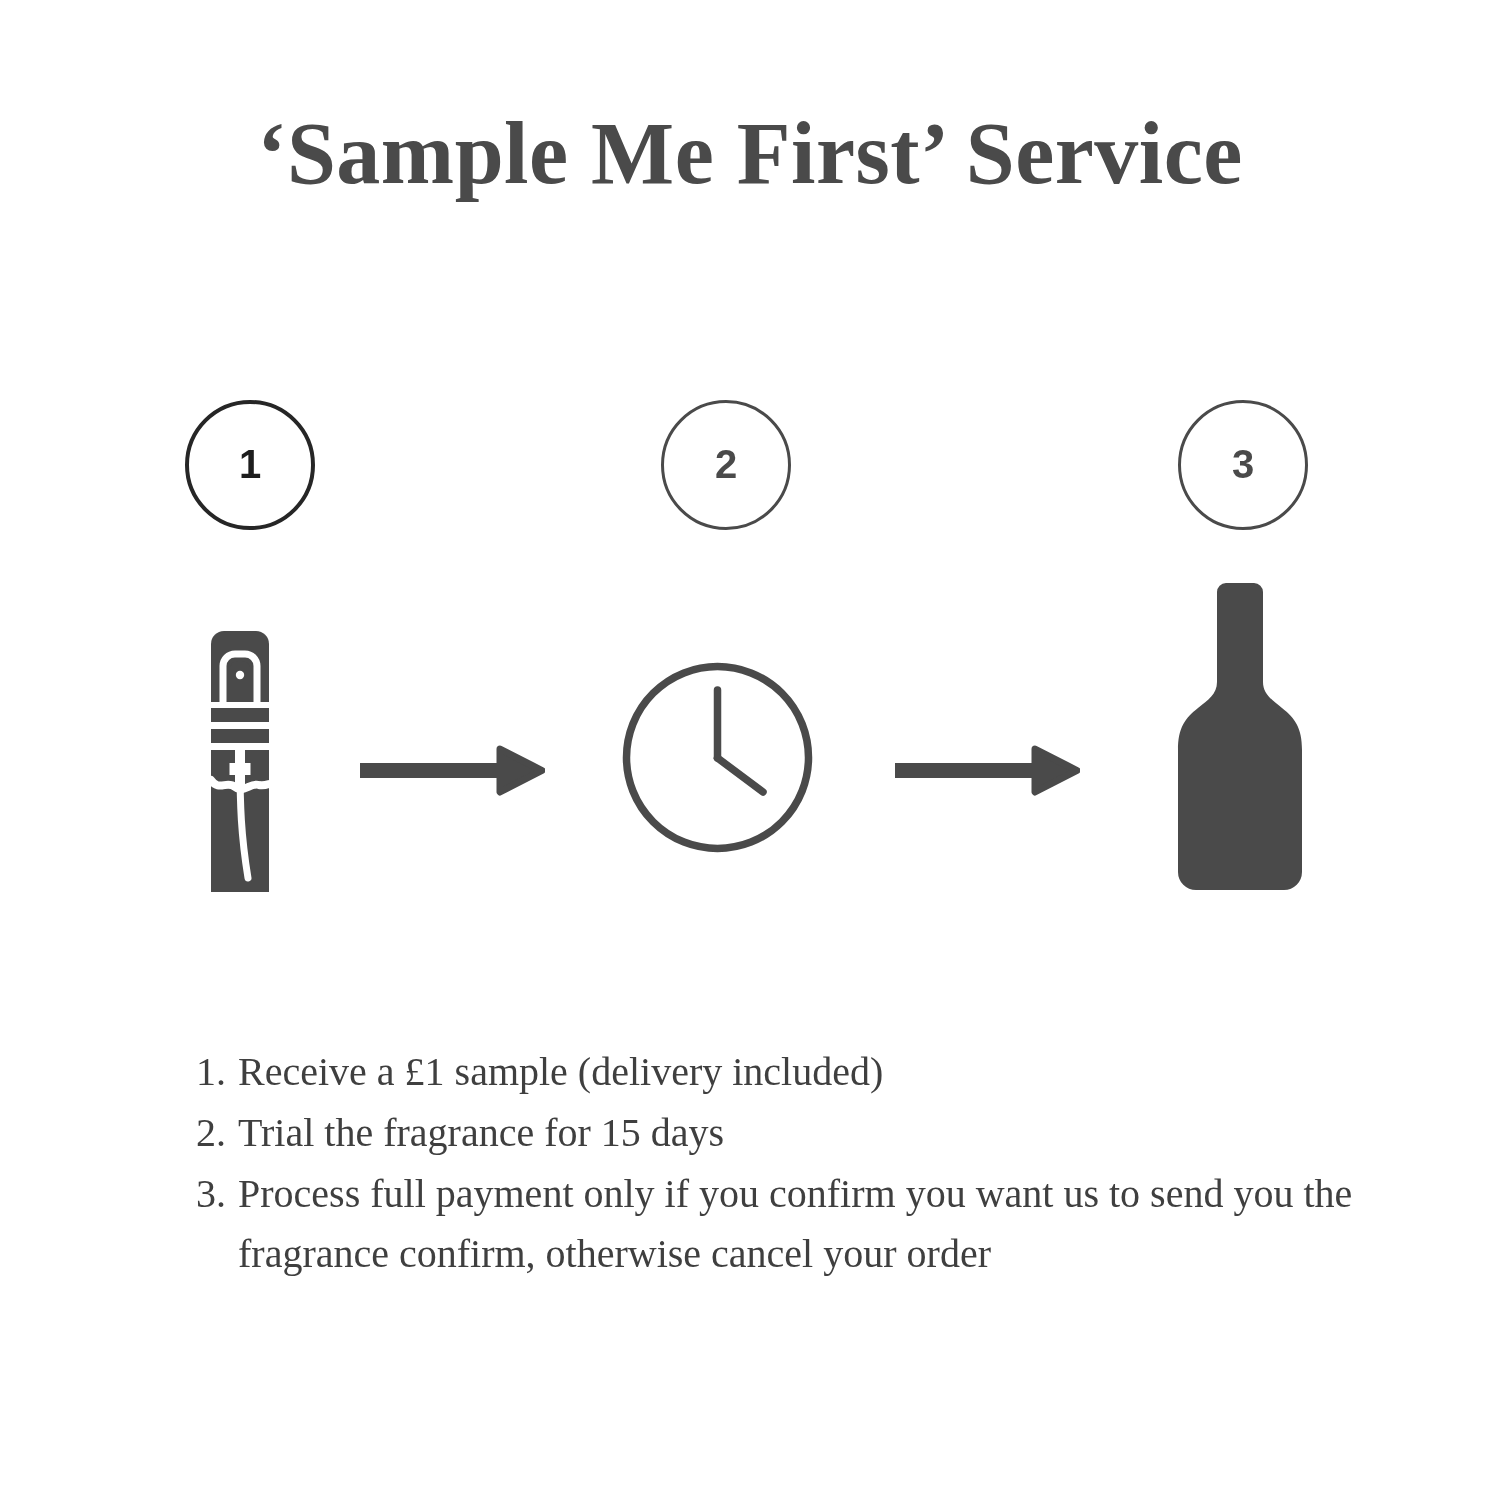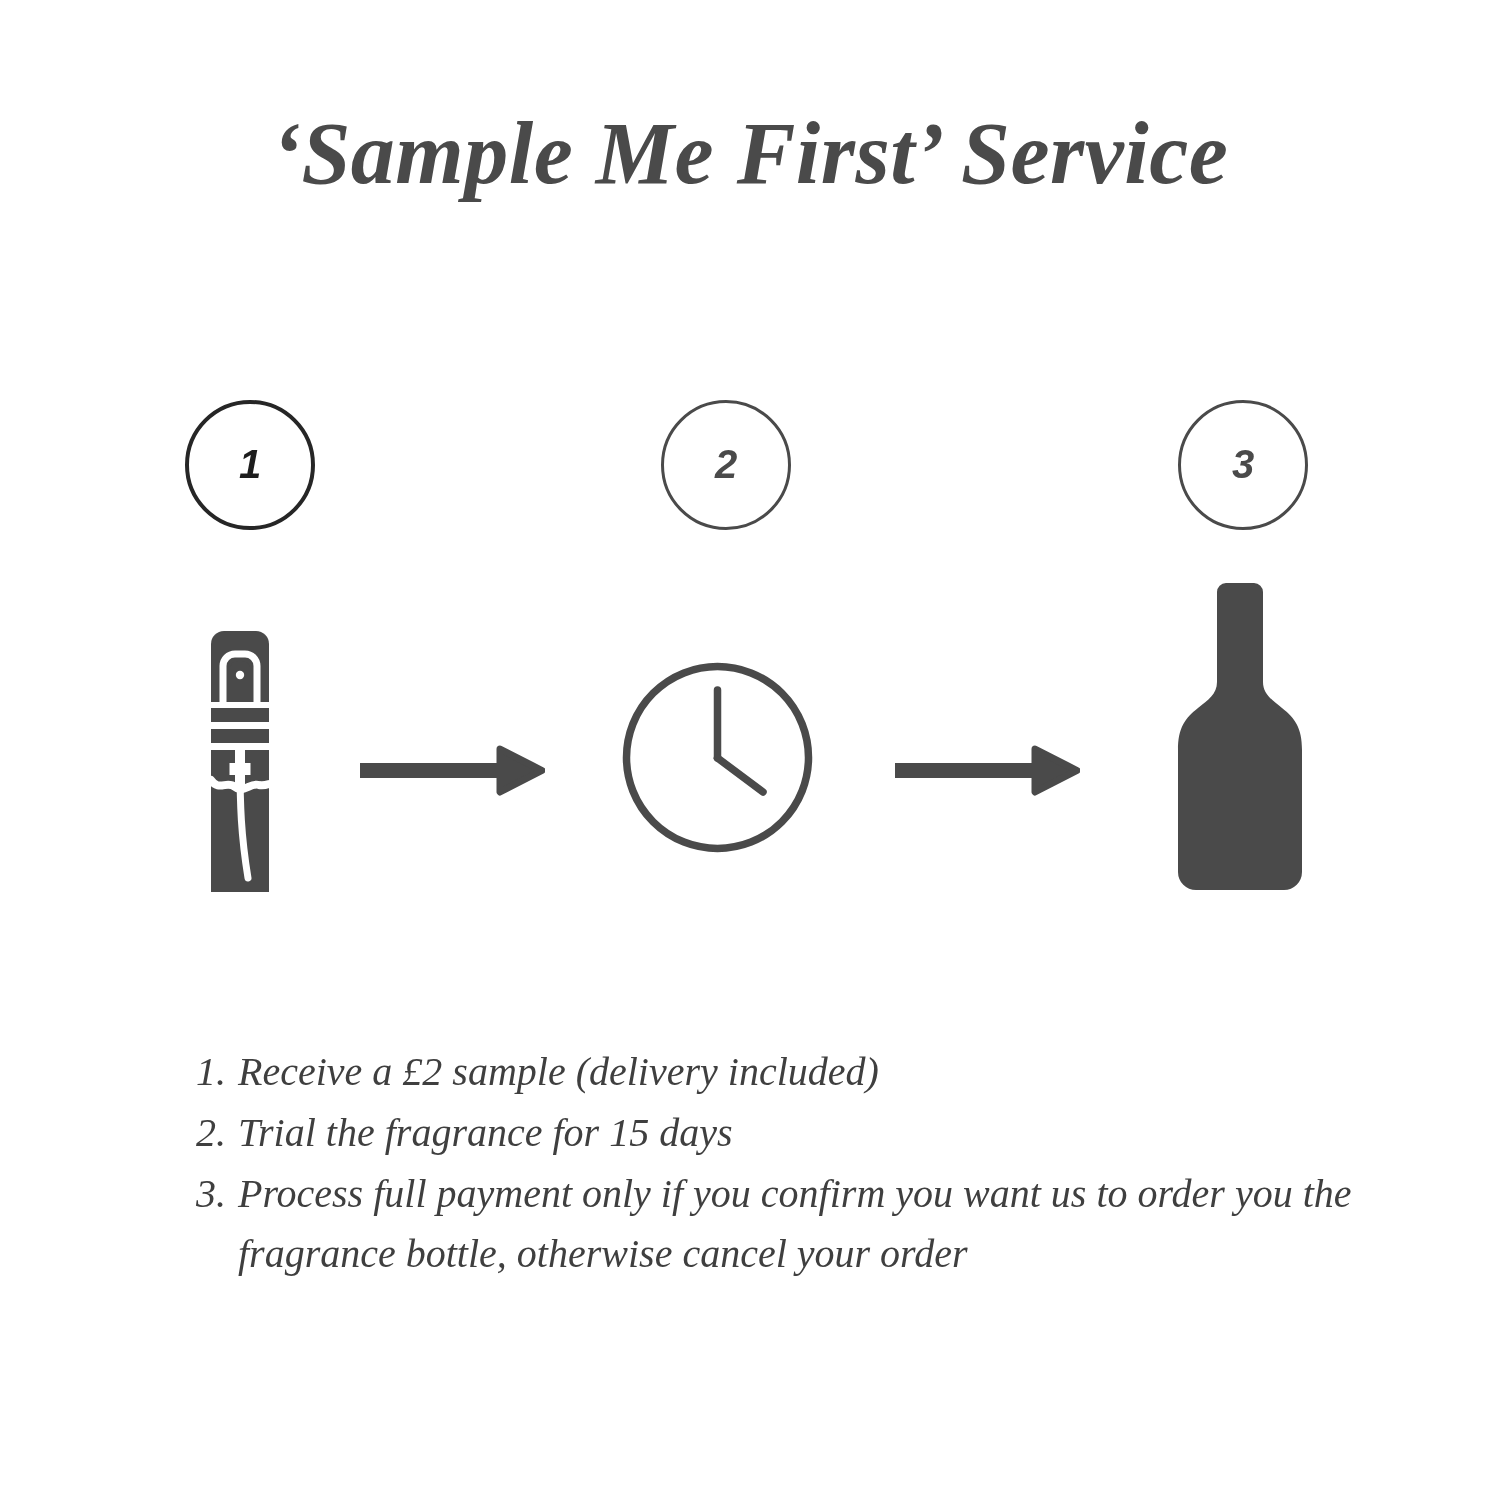--- a/index.html
+++ b/index.html
@@ -8,21 +8,20 @@
     padding: 0;
     background: #ffffff;
   }
   .page {
     position: relative;
     width: 1500px;
     height: 1500px;
     background: #ffffff;
     overflow: hidden;
     font-family: "Liberation Serif", "DejaVu Serif", serif;
-    font-style: italic;
   }
 
   
   .title {
     position: absolute;
     left: 0;
     top: 110px;
     width: 1500px;
     text-align: center;
     font-family: "Liberation Serif", "DejaVu Serif", serif;
@@ -175,25 +174,25 @@
                L18 172
                C 18 150, 25 140, 38 130
                C 48 122, 57 116, 57 104
                Z" fill="#4a4a4a"></path>
     </svg>
   </div>
 
   <div class="steps-list">
     <div class="step-row">
       <span class="step-marker">1.</span>
-      <span class="step-text">Receive a £2 sample (delivery included)</span>
+      <span class="step-text">Receive a £1 sample (delivery included)</span>
     </div>
     <div class="step-row">
       <span class="step-marker">2.</span>
       <span class="step-text">Trial the fragrance for 15 days</span>
     </div>
     <div class="step-row">
       <span class="step-marker">3.</span>
-      <span class="step-text">Process full payment only if you confirm you want us to order you the fragrance bottle, otherwise cancel your order</span>
+      <span class="step-text">Process full payment only if you confirm you want us to send you the fragrance confirm, otherwise cancel your order</span>
     </div>
   </div>
 
 </div>
 
 </body></html>

